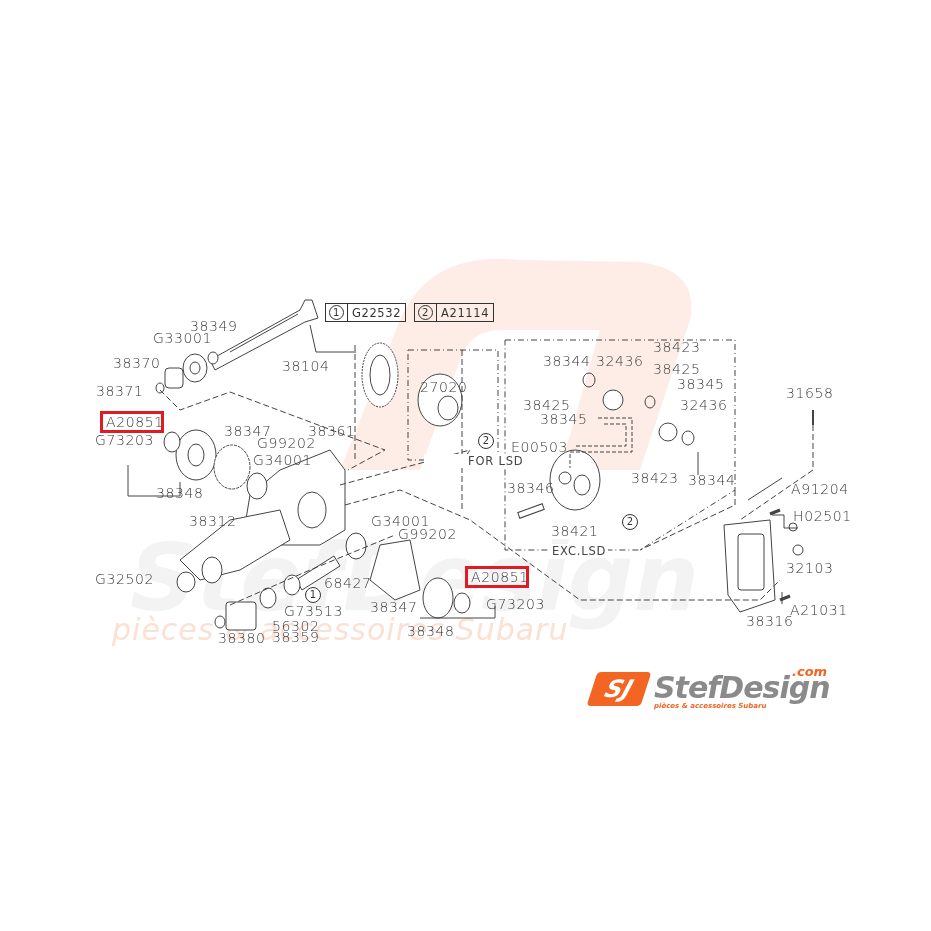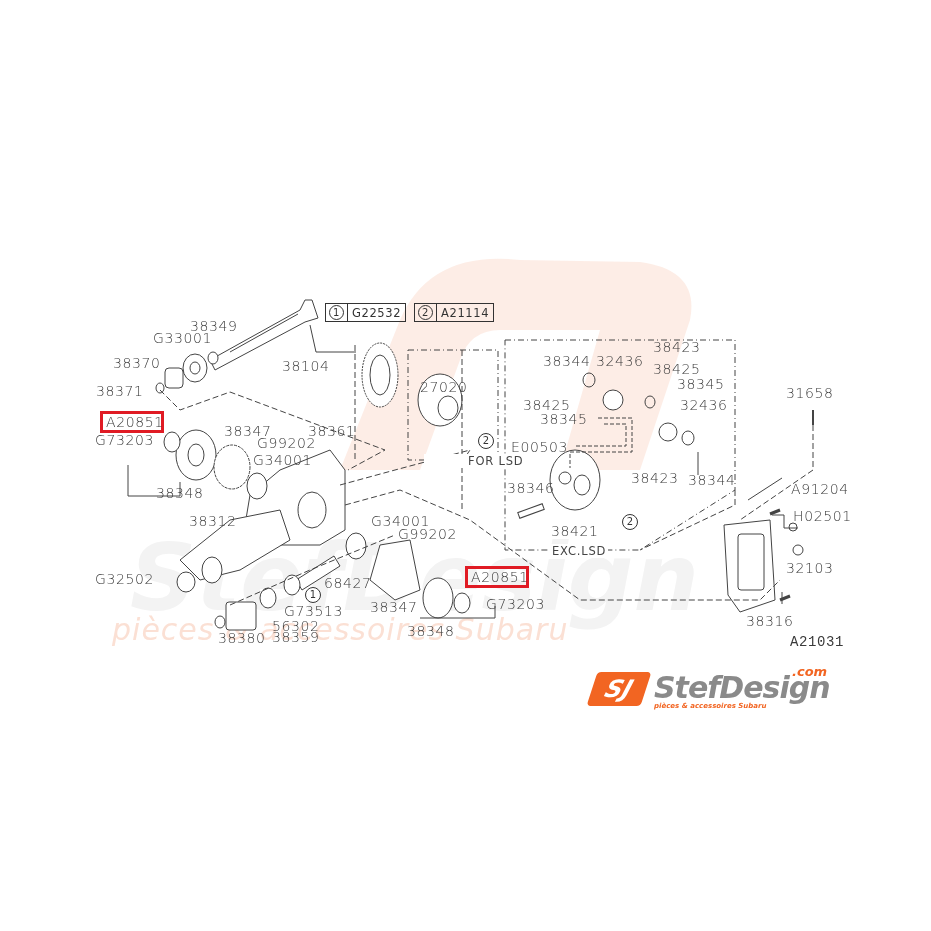--- a/index.html
+++ b/index.html
@@ -177,21 +177,21 @@
   <div class="lbl" style="left:511px;top:441px;">E00503</div>
   <div class="lbl" style="left:507px;top:482px;">38346</div>
   <div class="lbl" style="left:631px;top:472px;">38423</div>
   <div class="lbl" style="left:688px;top:474px;">38344</div>
   <div class="lbl" style="left:551px;top:525px;">38421</div>
 
   <div class="lbl" style="left:786px;top:387px;">31658</div>
   <div class="lbl" style="left:791px;top:483px;">A91204</div>
   <div class="lbl" style="left:793px;top:510px;">H02501</div>
   <div class="lbl" style="left:786px;top:562px;">32103</div>
-  <div class="lbl" style="left:790px;top:636px;font-family:Liberation Mono, monospace;">A21031</div>
+  <div class="lbl" style="left:790px;top:604px;">A21031</div>
   <div class="lbl" style="left:746px;top:615px;">38316</div>
 
   <div class="logo">
     <div class="logo-mark">SJ</div>
     <div class="logo-name">StefDesign</div>
     <div class="logo-com">.com</div>
     <div class="logo-sub">pièces &amp; accessoires Subaru</div>
   </div>
 
 </div>

